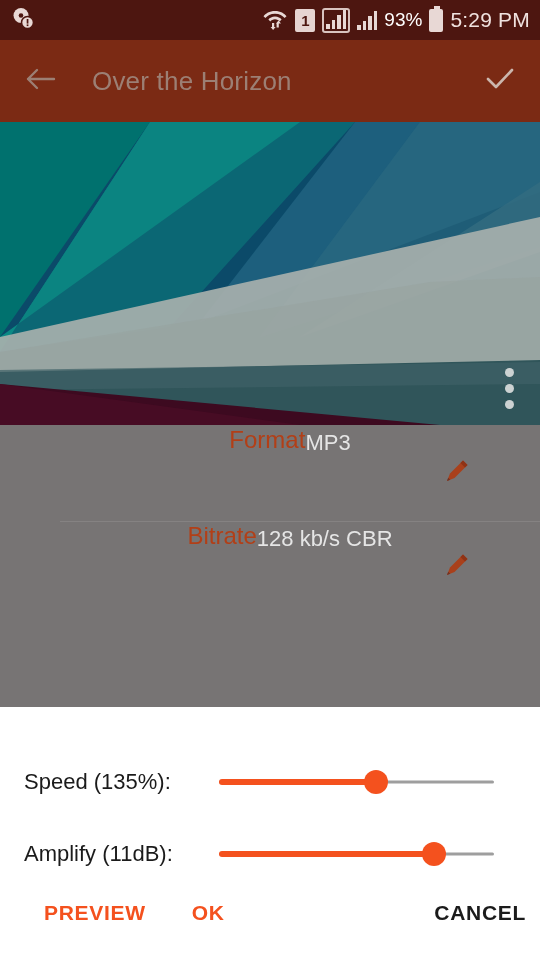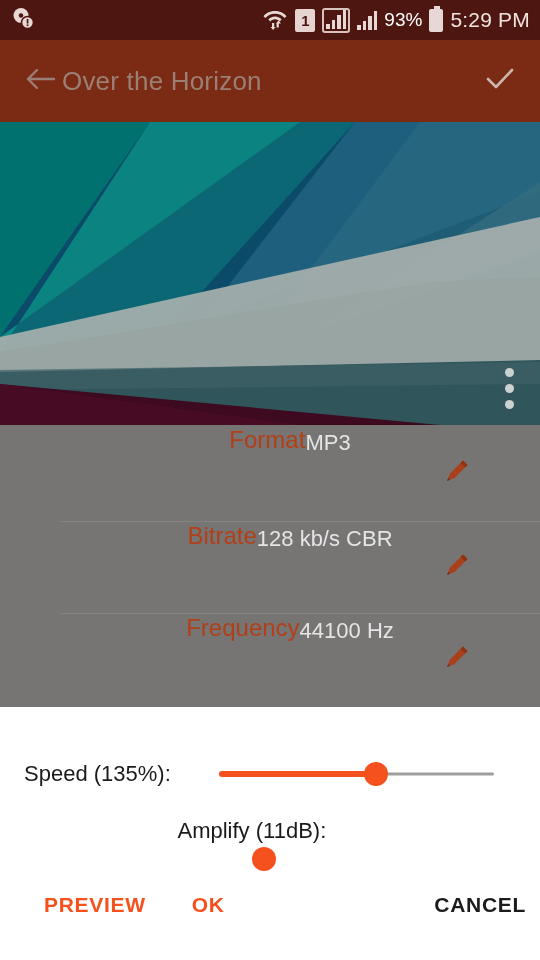--- a/index.html
+++ b/index.html
@@ -38,21 +38,21 @@
   .batt{ width:14px;height:23px;border:2px solid #e8d8d5;border-radius:2px;position:relative;background:#e8d8d5;}
   .batt:before{content:"";position:absolute;top:-5px;left:3px;width:6px;height:3px;background:#e8d8d5;}
 
   
   .appbar{
     position:absolute; left:0; top:40px; width:540px; height:82px;
     background:#7b2a14;
     display:flex; align-items:center; padding:0 18px;
   }
   .appbar-title{
-    color:#9c7f74; font-size:26px; font-weight:500; 
+    color:#9c7f74; font-size:26px; font-weight:500; margin-left:30px;
     flex:1; letter-spacing:.2px;
   }
   .icon-btn{ width:44px; height:44px; display:flex; align-items:center; justify-content:center; }
 
   
   .artwork{
     position:absolute; left:0; top:122px; width:540px; height:303px;
     overflow:hidden; background:#2c4247;
   }
   .artwork svg{ display:block; width:540px; height:303px; }
@@ -73,28 +73,28 @@
     display:flex; flex-direction:row; justify-content:center;
   }
   .row + .row { }
   .row-div{ position:absolute; left:60px; right:0; top:0; height:1px; background:#858282; }
   .row-label{ color:#b23f17; font-size:24px; line-height:30px; }
   .row-value{ color:#e5e5e5; font-size:22px; line-height:30px; margin-top:3px; }
   .pencil{ position:absolute; right:68px; top:50%; transform:translateY(-50%); }
 
   
   .dialog{
-    position:absolute; left:0; bottom:12px; width:540px; height:220px;
+    position:absolute; left:0; bottom:4px; width:540px; height:220px;
     background:#ffffff; z-index:10;
   }
   .slider-row{
     display:flex; align-items:center; height:56px; padding:0 24px;
   }
   .slider-row.first{ margin-top:18px; }
-  .slider-row.second{ margin-top:16px;flex-direction:column; }
+  .slider-row.second{ margin-top:16px; }
   .slider-label{ color:#1b1b1b; font-size:22px; width:185px; flex:0 0 auto; }
   .slider-wrap{ position:relative; flex:1; height:30px; margin-left:10px; margin-right:22px; }
   .track{
     position:absolute; left:0; right:0; top:50%; transform:translateY(-50%);
     height:3px; background:#9e9e9e; border-radius:2px;
   }
   .track-fill{
     position:absolute; left:0; top:50%; transform:translateY(-50%);
     height:6px; background:#f4511e; border-radius:3px;
   }
@@ -239,34 +239,20 @@
         <span>
           <svg width="30" height="30" viewBox="0 0 30 30">
             <path d="M5 25 L8 17.5 L21 4.5 L25.5 9 L12.5 22 Z" fill="#a9401b"></path>
             <path d="M21 4.5 L25.5 9 L23 11.5 L18.5 7 Z" fill="#8f3315"></path>
             <path d="M5 25 L8.2 23.8 L6.2 21.8 Z" fill="#6f3224"></path>
           </svg>
         </span>
       </span>
     </div>
 
-    <div class="row" style="height:92px;">
-      <span class="row-div"></span>
-      <span class="row-label">Frequency</span>
-      <span class="row-value">44100 Hz</span>
-      <span class="pencil">
-        <span>
-          <svg width="30" height="30" viewBox="0 0 30 30">
-            <path d="M5 25 L8 17.5 L21 4.5 L25.5 9 L12.5 22 Z" fill="#a9401b"></path>
-            <path d="M21 4.5 L25.5 9 L23 11.5 L18.5 7 Z" fill="#8f3315"></path>
-            <path d="M5 25 L8.2 23.8 L6.2 21.8 Z" fill="#6f3224"></path>
-          </svg>
-        </span>
-      </span>
-    </div>
 
   </div>
 
   <div class="dialog">
 
     <div class="slider-row first">
       <span class="slider-label">Speed (135%):</span>
       <span class="slider-wrap">
         <span class="track"></span>
         <span class="track-fill" style="width: 57%;"></span>

